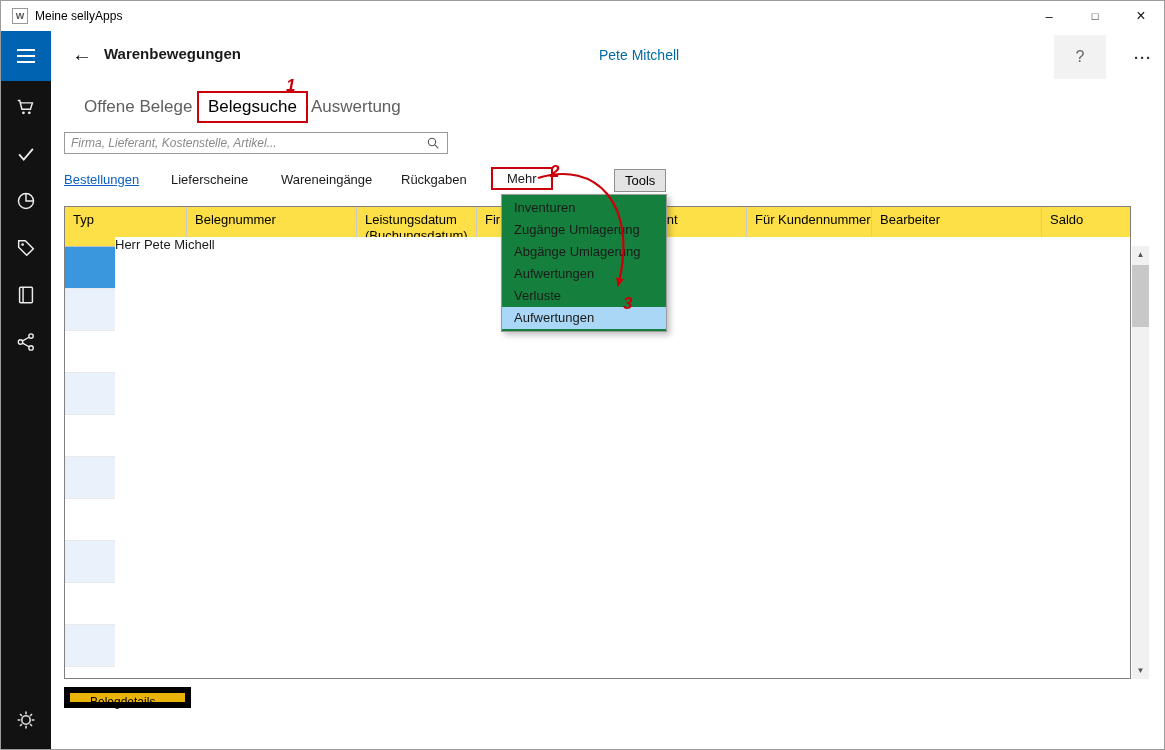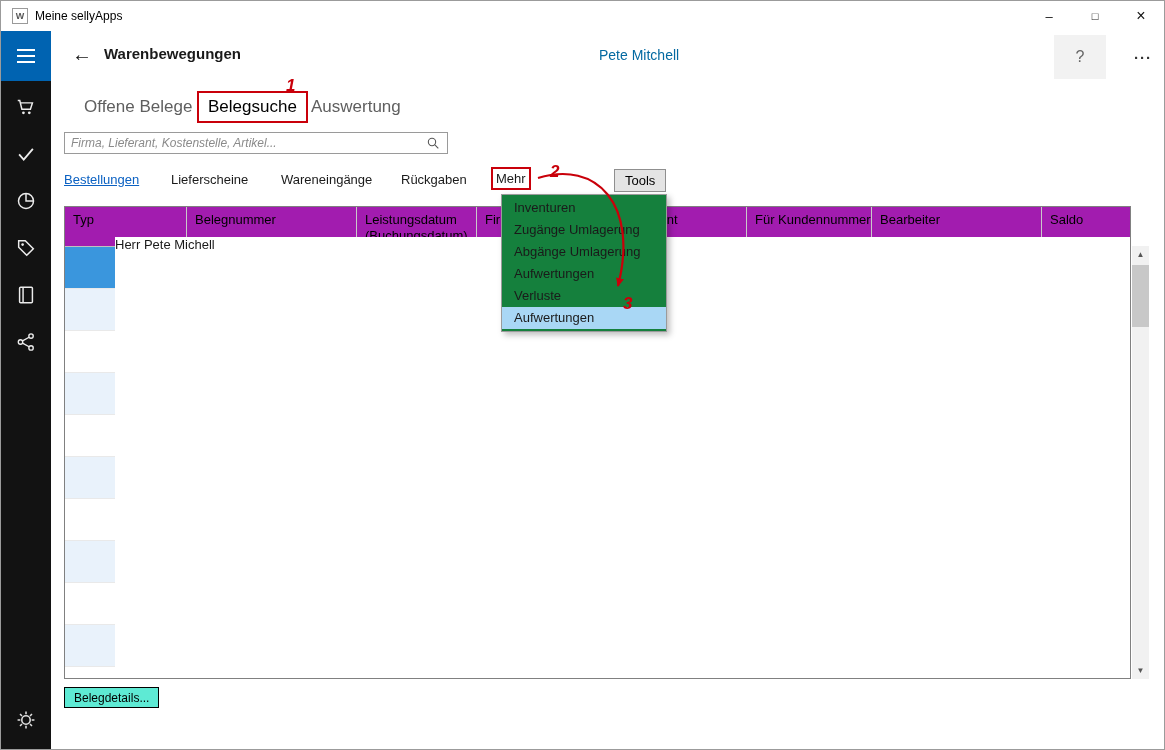--- a/index.html
+++ b/index.html
@@ -59,32 +59,32 @@
   .search-input { position:absolute; left:13px; top:101px; width:384px; height:22px; border:1px solid #9a9a9a;
     padding:0 26px 0 6px; font-size:12px; font-family:inherit; color:#222; }
   .search-input::placeholder { font-style:italic; color:#8a8a8a; }
   .search-icon { position:absolute; left:374px; top:104px; width:18px; height:18px; color:#555; cursor:pointer; }
   .search-icon svg { width:16px; height:16px; }
 
   
   .filter-row { position:absolute; left:0; top:138px; width:100%; height:28px; }
   .filter-tab { position:absolute; top:3px; font-size:13px; color:#1a1a1a; cursor:pointer; white-space:nowrap; }
   .filter-tab.active { color:#0b61c2; text-decoration:underline; }
-  .filter-tab.annotated { top:-2px; border:2px solid #c9000a; padding:2px 3px; }
+  .filter-tab.annotated { top:-2px; border:2px solid #c9000a; padding:2px 14px; }
   .filter-row .filter-tab:nth-child(1) { left:13px; }
   .filter-row .filter-tab:nth-child(2) { left:120px; }
   .filter-row .filter-tab:nth-child(3) { left:230px; }
   .filter-row .filter-tab:nth-child(4) { left:350px; }
   .filter-row .filter-tab:nth-child(5) { left:440px; }
   .tools-button { position:absolute; left:563px; top:0; height:23px; padding:2px 10px; font-size:13px; font-family:inherit;
     background:#e4e4e4; border:1px solid #8f8f8f; cursor:pointer; }
 
   
   .table { position:absolute; left:13px; top:175px; width:1067px; height:473px; border:1px solid #808080;
-    overflow:hidden; background:#a21caf; }
+    overflow:hidden; background:#fde047; }
   .grid-cols { display:grid; grid-template-columns:122px 170px 120px 142px 128px 125px 170px minmax(0,1fr); }
   .thead { height:40px; border-bottom:1px solid #c0c0c0; }
   .th { padding:5px 8px; font-size:13px; color:#000; border-right:1px solid #c9c9c9; line-height:1.25; cursor:pointer; }
   .th:nth-child(6) { white-space:nowrap; }
   .th:nth-child(8) { border-right:none; }
   .row { height:42px; border-bottom:1px solid #e9e9e9; cursor:pointer; background:#fff; }
   .row.alt { background:#e9f2fb; }
   .row.selected { background:#3a96dd; color:#fff; }
   .cell { padding:5px 8px; border-right:1px solid #e2e2e2; overflow:hidden; }
   .row .cell:last-child { border-right:none; }
@@ -95,22 +95,22 @@
   .saldo-cell { display:flex; align-items:flex-end; justify-content:flex-end; padding:5px 8px 6px; font-size:13px; }
 
   
   .scrollbar { position:absolute; left:1081px; top:215px; width:17px; height:433px; background:#f1f1f1; }
   .sb-btn { width:17px; height:17px; border:none; background:#f1f1f1; color:#555; font-size:8px; padding:0;
     display:flex; align-items:center; justify-content:center; cursor:pointer; font-family:inherit; }
   .sb-down { position:absolute; bottom:0; }
   .sb-thumb { position:absolute; left:0; top:19px; width:17px; height:62px; background:#c8c8c8; cursor:pointer; }
 
   
-  .details-button { position:absolute; left:13px; top:656px; height:21px; padding:2px 9px; font-size:12px; font-family:inherit;
-    background:#5eead4; border:1px solid #000000; cursor:pointer; }
+  .details-button { position:absolute; left:13px; top:656px; height:21px; padding:2px 20px; font-size:12px; font-family:inherit;
+    background:#eab308; border:6px solid #000000; cursor:pointer; }
 
   
   .dropdown { position:absolute; left:450px; top:163px; width:166px; background:#15803d; border:1px solid #9b9b9b;
     box-shadow:3px 3px 6px rgba(0,0,0,0.25); z-index:10; padding:2px 0; }
   .dropdown-item { height:22px; line-height:22px; padding-left:12px; font-size:13px; color:#1a1a1a; cursor:pointer;
     white-space:nowrap; }
   .dropdown-item.selected { background:#a9d7f5; }
 
   
   .badge { position:absolute; color:#c9000a; font-weight:bold; font-style:italic; font-size:17px; z-index:31; }

